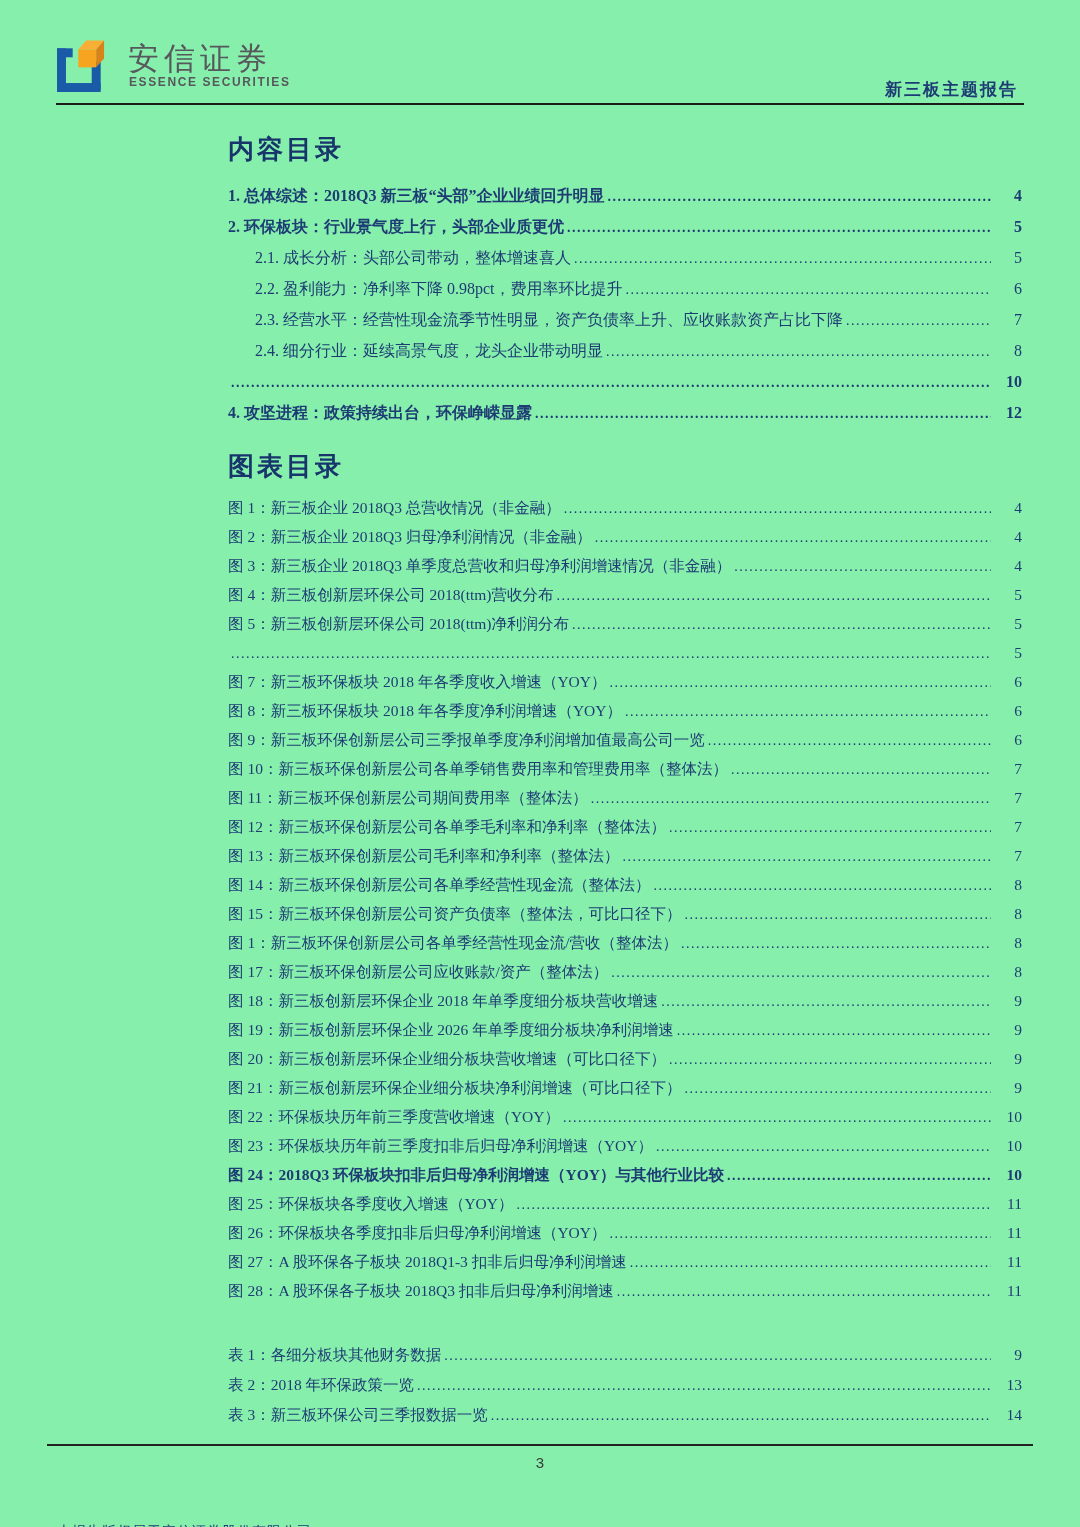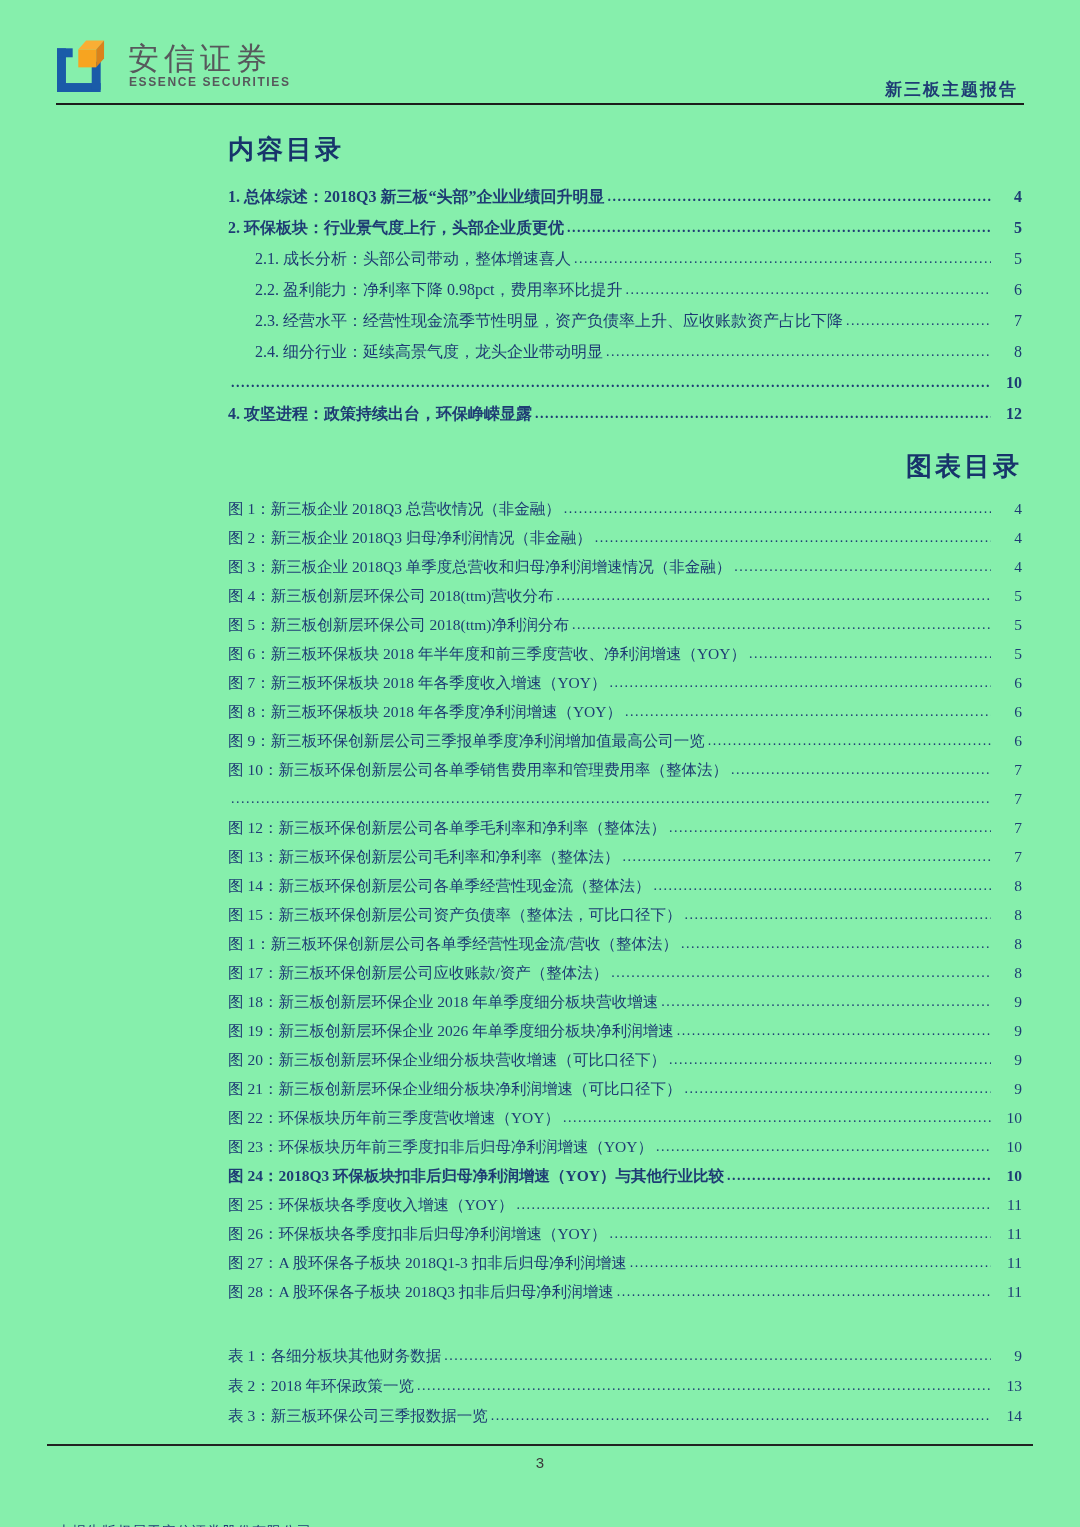--- a/index.html
+++ b/index.html
@@ -26,23 +26,23 @@
     position:absolute; right:62px; top:78px;
     font-size:17px; font-weight:600; color:#1e3c74; letter-spacing:2px;
   }
   .header-rule { position:absolute; left:56px; right:56px; top:103px; height:2px; background:#1c1c1c; }
   
   .main { position:absolute; left:228px; right:58px; top:132px; }
   .sec-title {
     font-size:26px; font-weight:700; color:#17346b; letter-spacing:3px;
     margin:0 0 14px 0;
   }
-  .figures-title { margin-top:20px; margin-bottom:10px;text-align:right; }
+  .figures-title { margin-top:20px; margin-bottom:10px; }
   .row {
-    display:flex; align-items:center;
+    display:flex; align-items:flex-start;
     font-size:16px; line-height:30px; color:#1e3c74; white-space:nowrap;
   }
   .fig-row { font-size:15.5px; line-height:28px; }
   .tbl-row { font-size:15.5px; line-height:29px; }
   .row .label { white-space:nowrap; }
   .row .leader { flex:1; overflow:hidden; margin:0 3px; }
   .row .leader::after {
     content:"................................................................................................................................................................................";
     letter-spacing:1.5px; font-size:14px; color:#1e3c74;
   }
@@ -154,21 +154,20 @@
           <span class="label">图 4：新三板创新层环保公司 2018(ttm)营收分布</span>
           <span class="leader"></span>
           <span class="page-num">5</span>
         </div>
         <div class="row fig-row">
           <span class="label">图 5：新三板创新层环保公司 2018(ttm)净利润分布</span>
           <span class="leader"></span>
           <span class="page-num">5</span>
         </div>
         <div class="row fig-row">
-          <span class="label">图 6：新三板环保板块 2018 年半年度和前三季度营收、净利润增速（YOY）</span>
           <span class="leader"></span>
           <span class="page-num">5</span>
         </div>
         <div class="row fig-row">
           <span class="label">图 7：新三板环保板块 2018 年各季度收入增速（YOY）</span>
           <span class="leader"></span>
           <span class="page-num">6</span>
         </div>
         <div class="row fig-row">
           <span class="label">图 8：新三板环保板块 2018 年各季度净利润增速（YOY）</span>
@@ -179,20 +178,21 @@
           <span class="label">图 9：新三板环保创新层公司三季报单季度净利润增加值最高公司一览</span>
           <span class="leader"></span>
           <span class="page-num">6</span>
         </div>
         <div class="row fig-row">
           <span class="label">图 10：新三板环保创新层公司各单季销售费用率和管理费用率（整体法）</span>
           <span class="leader"></span>
           <span class="page-num">7</span>
         </div>
         <div class="row fig-row">
+          <span class="label">图 11：新三板环保创新层公司期间费用率（整体法）</span>
           <span class="leader"></span>
           <span class="page-num">7</span>
         </div>
         <div class="row fig-row">
           <span class="label">图 12：新三板环保创新层公司各单季毛利率和净利率（整体法）</span>
           <span class="leader"></span>
           <span class="page-num">7</span>
         </div>
         <div class="row fig-row">
           <span class="label">图 13：新三板环保创新层公司毛利率和净利率（整体法）</span>

